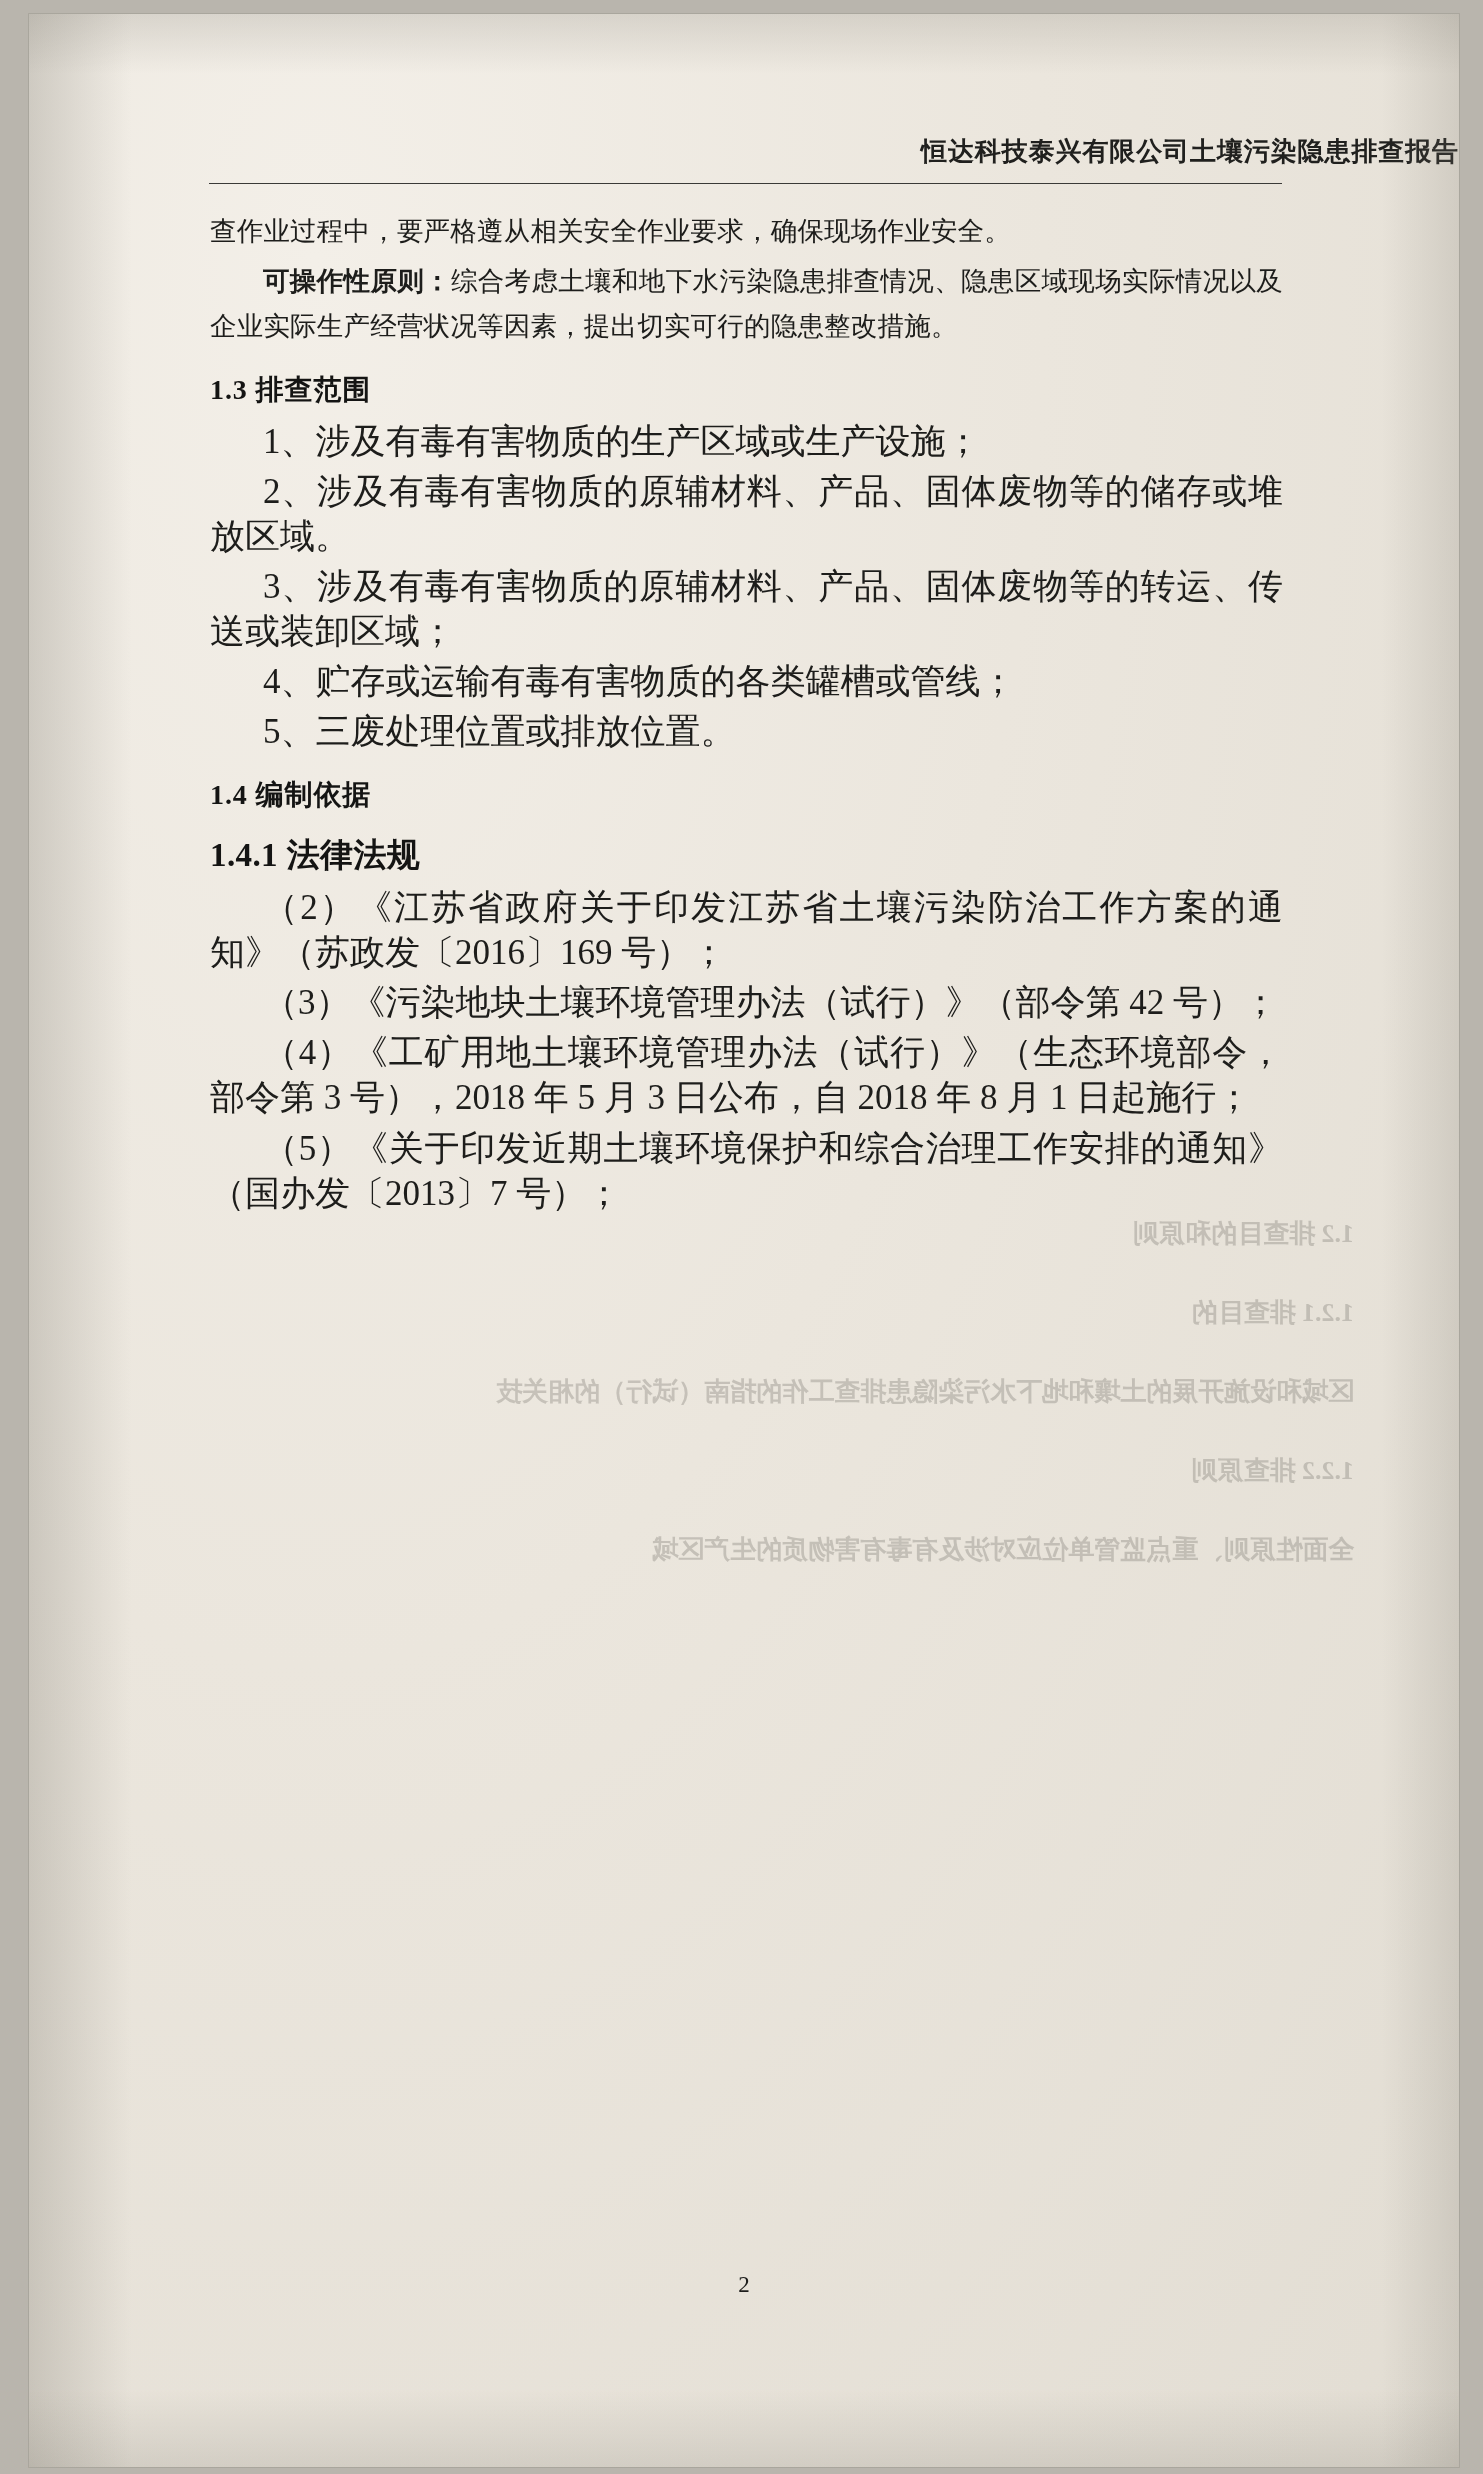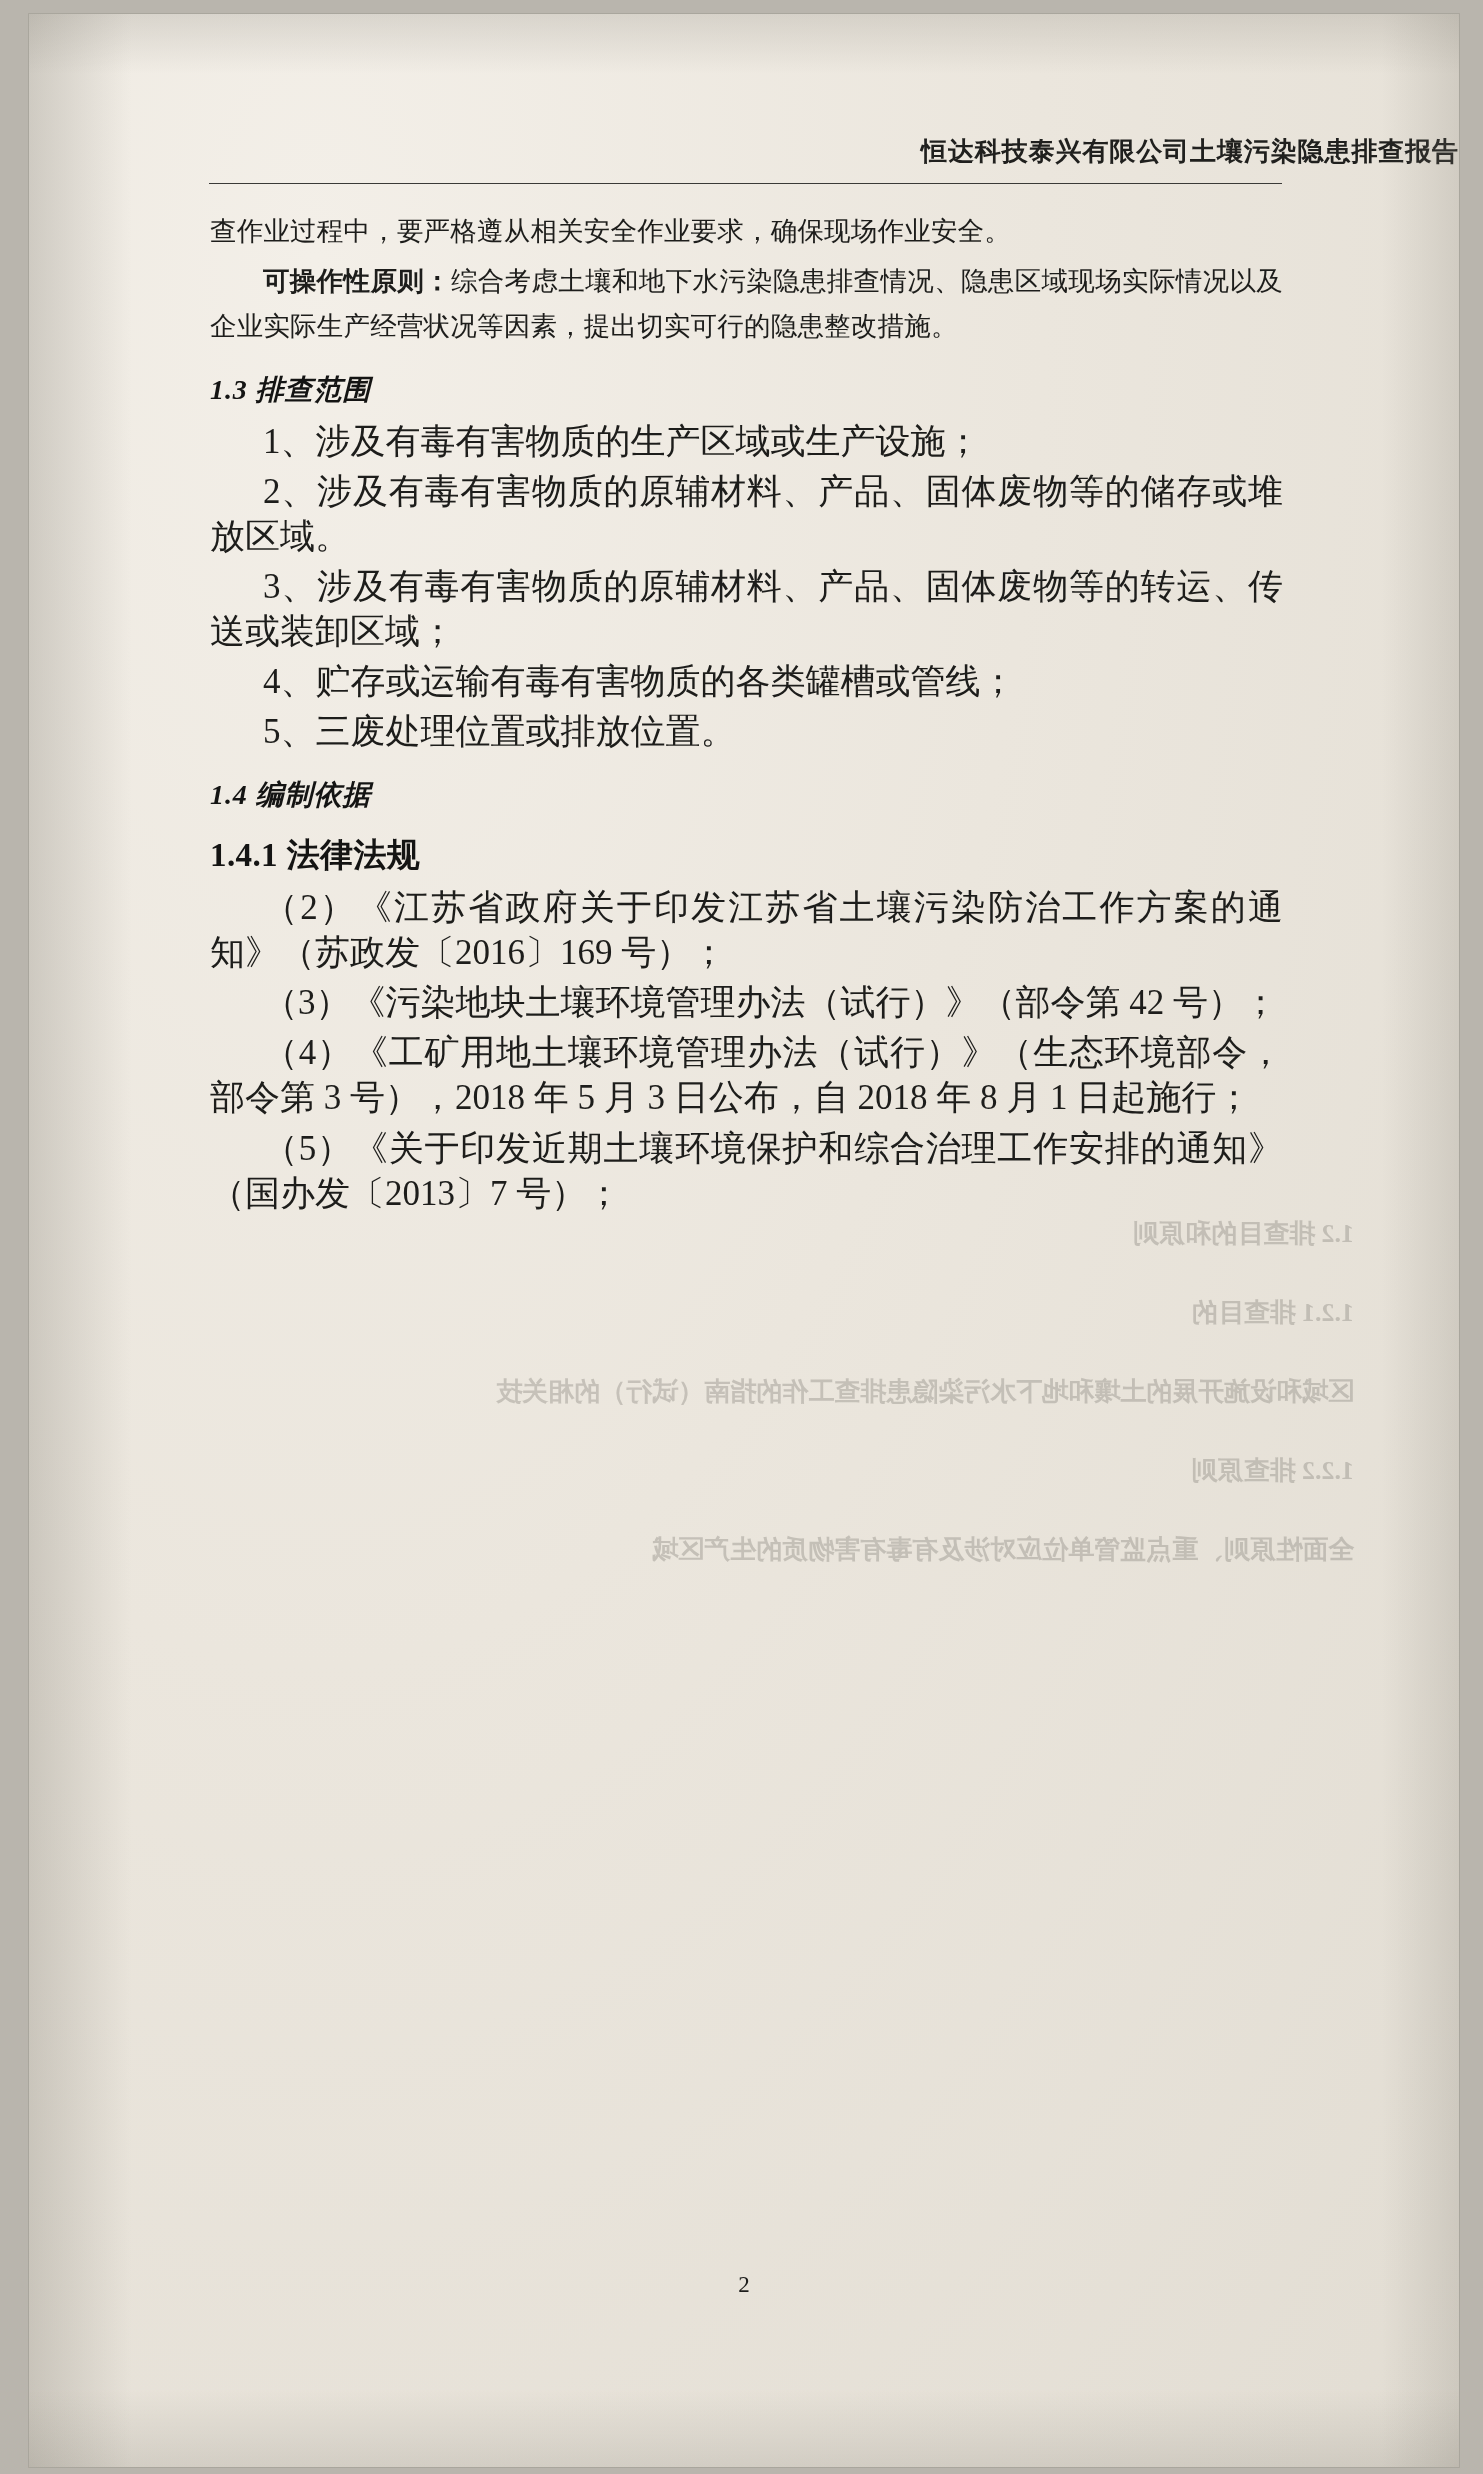--- a/index.html
+++ b/index.html
@@ -116,21 +116,20 @@
     letter-spacing: 0.2px;
   }
   p.indent { text-indent: 53px; }
 
   h2.sec {
     margin: 22px 0 10.3px 0;
     font-size: 28px;
     font-weight: 700;
     color: #141413;
     letter-spacing: 0.9px;
-    font-style: italic;
   }
   h3.subsec {
     margin: 19px 0 6.8px 0;
     font-size: 33px;
     font-weight: 700;
     color: #141413;
     letter-spacing: 0.4px;
   }
   .lead-bold { font-weight: 700; }
 

